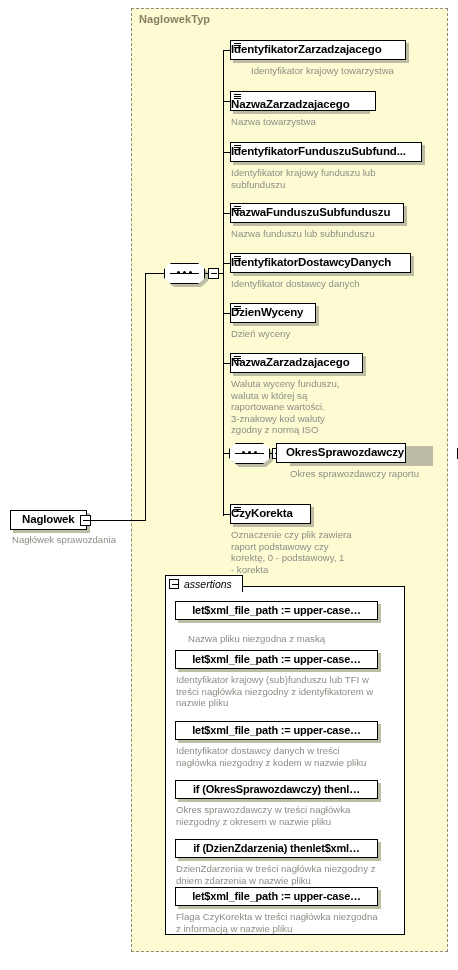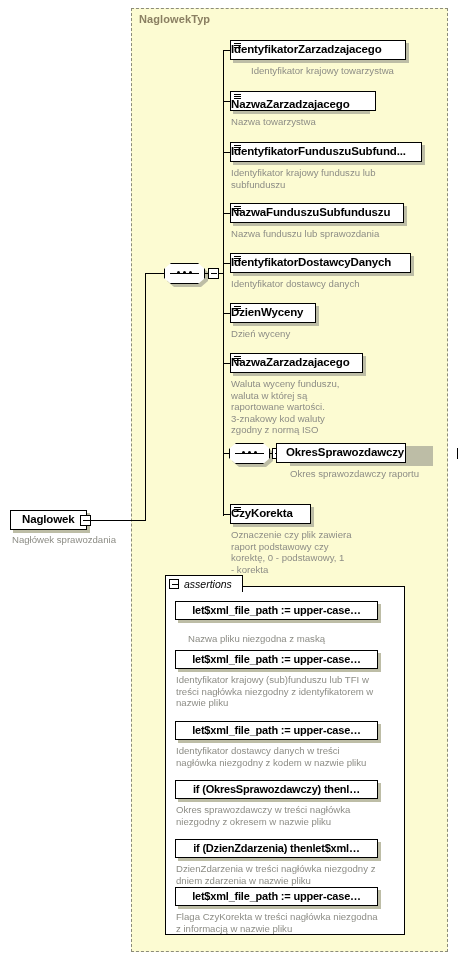--- a/index.html
+++ b/index.html
@@ -215,21 +215,21 @@
   <div class="ln h" style="left:223px;top:213px;width:8px;"></div>
   <div class="node-shadow" style="left:233px;top:206px;width:174px;height:20px;"></div>
   <div class="node elem" style="left:230px;top:203px;width:174px;">
     <span class="elem-glyph">
         <i></i>
         <i></i>
         <i></i>
       </span>
     <span class="node-label">NazwaFunduszuSubfunduszu</span>
   </div>
-  <div class="desc" style="left:231px;top:228px;width:195px;">Nazwa funduszu lub sprawozdania</div>
+  <div class="desc" style="left:231px;top:228px;width:195px;">Nazwa funduszu lub subfunduszu</div>
 
   <div class="ln h" style="left:223px;top:263px;width:8px;"></div>
   <div class="node-shadow" style="left:233px;top:256px;width:181px;height:20px;"></div>
   <div class="node elem" style="left:230px;top:253px;width:181px;">
     <span class="elem-glyph">
         <i></i>
         <i></i>
         <i></i>
       </span>
     <span class="node-label">IdentyfikatorDostawcyDanych</span>

